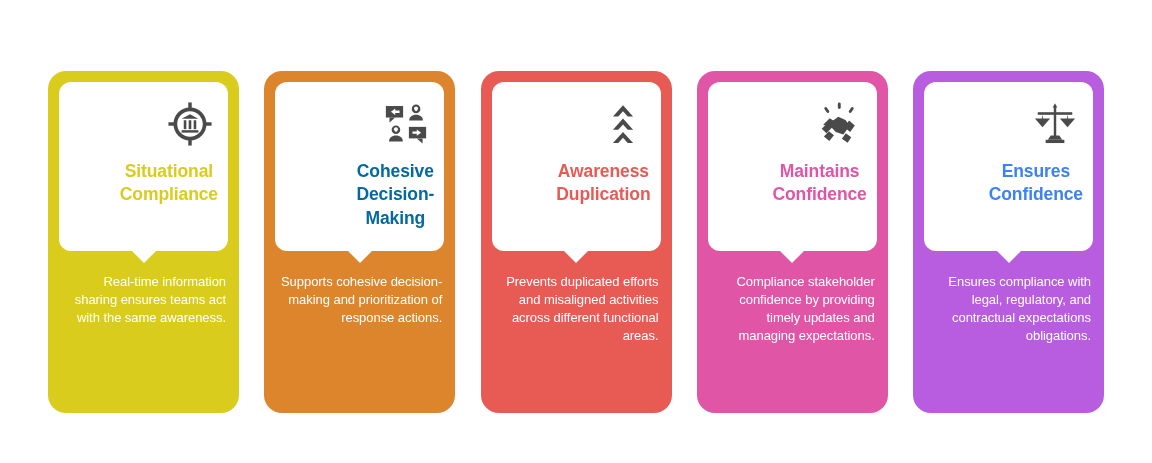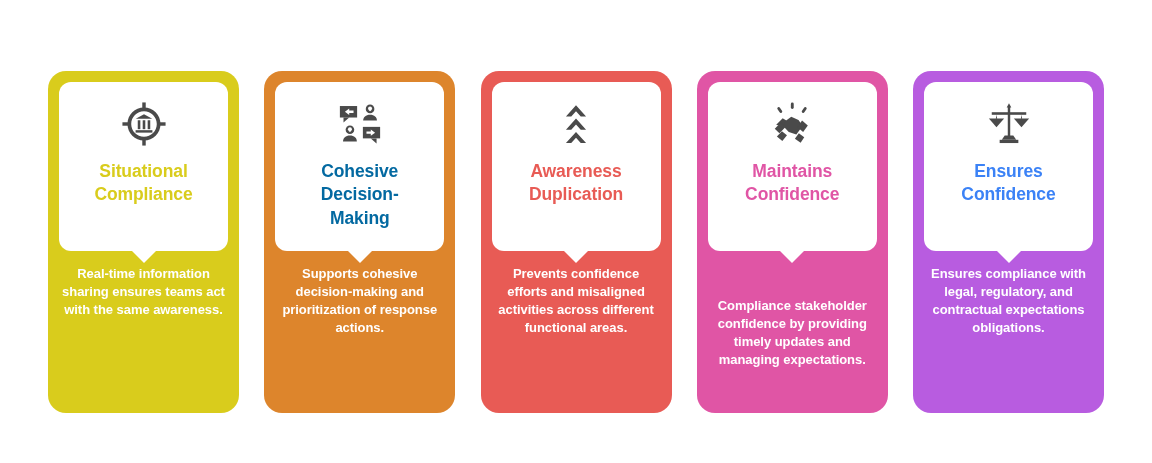--- a/index.html
+++ b/index.html
@@ -49,21 +49,21 @@
     position: relative;
     margin-top: 11px;
     width: 169px;
     min-height: 169px;
     background: #ffffff;
     border-radius: 12px;
     box-sizing: border-box;
     padding: 18px 10px 14px 10px;
     display: flex;
     flex-direction: column;
-    align-items: center;
+    align-items: flex-end;
     justify-content: flex-start;
   }
 
   .bubble-tail {
     position: absolute;
     left: 50%;
     bottom: -12px;
     transform: translateX(-50%);
     width: 0;
     height: 0;
@@ -89,27 +89,27 @@
 
   .card-title {
     font-size: 17.5px;
     font-weight: bold;
     line-height: 1.34;
     text-align: center;
     letter-spacing: -0.1px;
   }
 
   .card-desc {
-    margin-top: 14px;
+    margin-top: 22px;
     width: 165px;
     color: #ffffff;
     font-size: 13px;
-    font-weight: bold;
+    font-weight: normal;
     line-height: 1.38;
-    text-align: center;
+    text-align: right;
     letter-spacing: -0.05px;
   }
 </style>
 </head>
 <body>
 
 <div id="infographic" style="background: rgb(255, 255, 255);">
   <div class="cards-row">
 
     <div class="card" style="background: rgb(217, 204, 28);">
@@ -182,24 +182,24 @@
             <path d="M32 24.5L46 40h-7.4L32 32.7 25.4 40H18z"></path>
             <path d="M32 43L46 58.5h-7.4L32 51.2l-6.6 7.3H18z"></path>
           </svg>
         </div>
         <div class="card-title" style="color: rgb(232, 91, 85);">
           <span>Awareness</span><br>
           <span>Duplication</span>
         </div>
         <div class="bubble-tail"></div>
       </div>
-      <div class="card-desc">Prevents confidence efforts and misaligned activities across different functional areas.</div>
-    </div>
-
-    <div class="card" style="background: rgb(224, 85, 165); gap: 32px;">
+      <div class="card-desc">Prevents duplicated efforts and misaligned activities across different functional areas.</div>
+    </div>
+
+    <div class="card" style="background: rgb(224, 85, 165);">
       <div class="bubble">
         <div class="icon-wrap">
           <svg viewBox="0 0 64 64" aria-hidden="true">
 
             <rect x="30.4" y="2" width="4" height="9" rx="2"></rect>
             <rect x="13" y="8" width="4" height="9" rx="2" transform="rotate(-35 15 12.5)"></rect>
             <rect x="47" y="8" width="4" height="9" rx="2" transform="rotate(35 49 12.5)"></rect>
 
             <path d="M10 33l9-9 8 5-6 7z"></path>
             <path d="M8 38.5l8.5-8.5 6.5 6-8.5 9z"></path>

